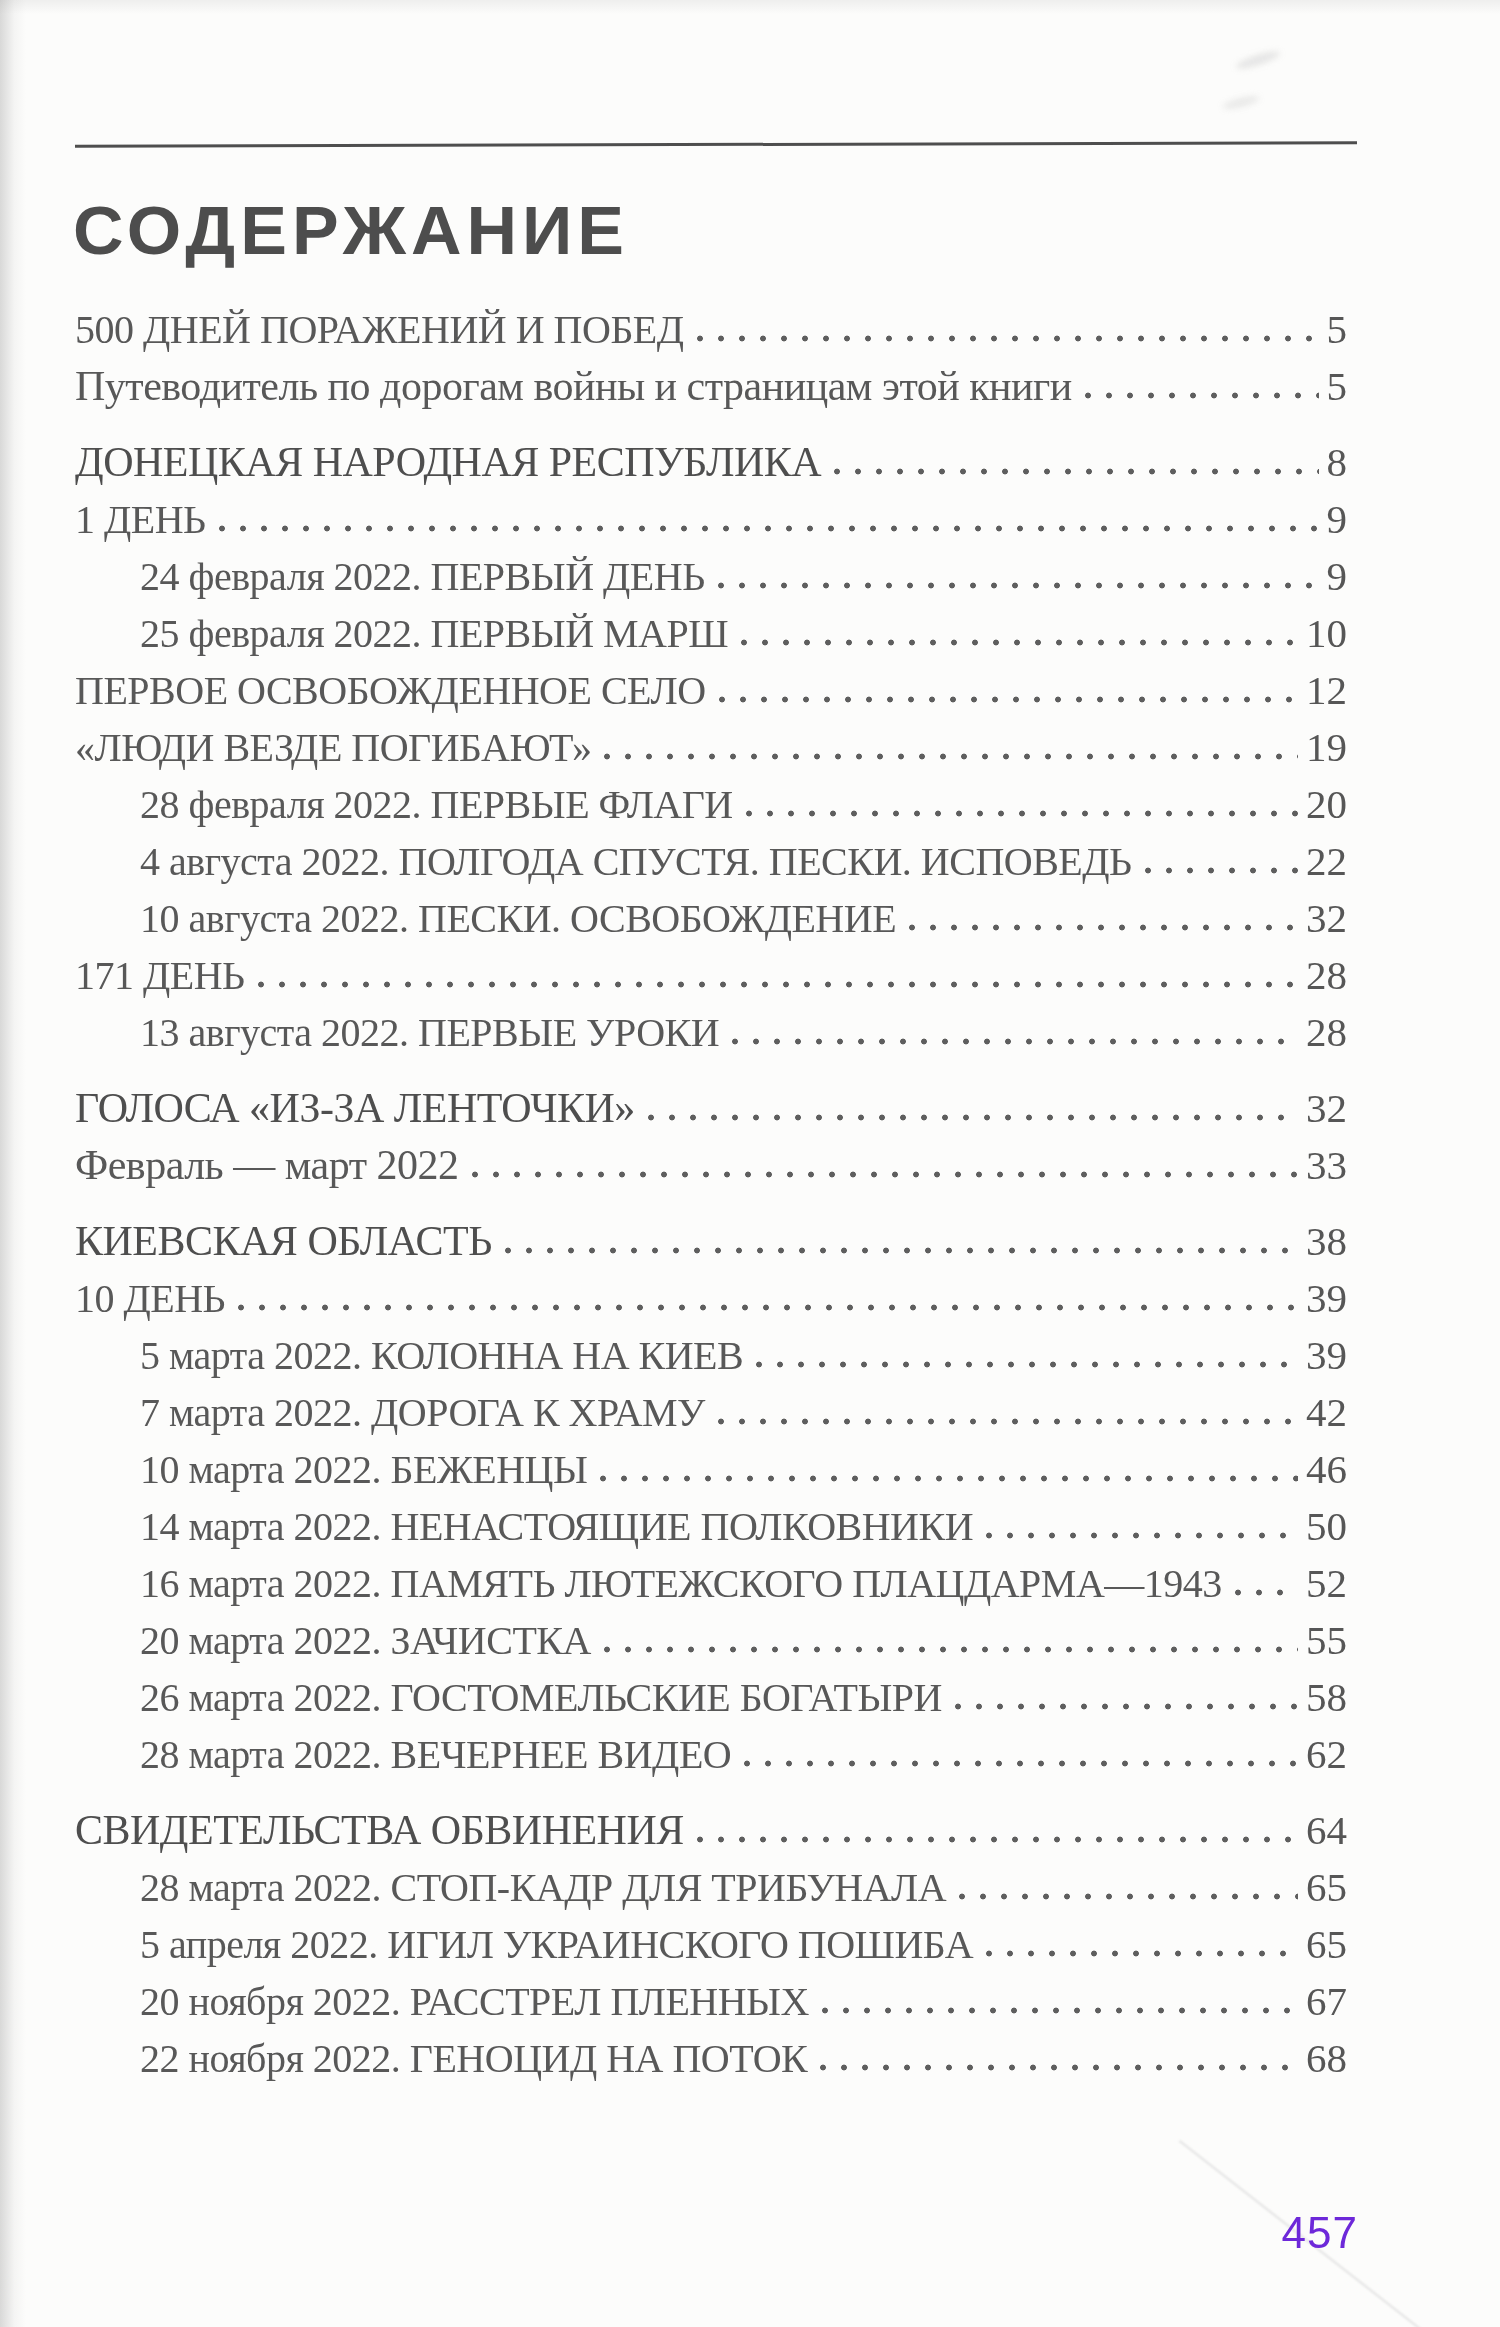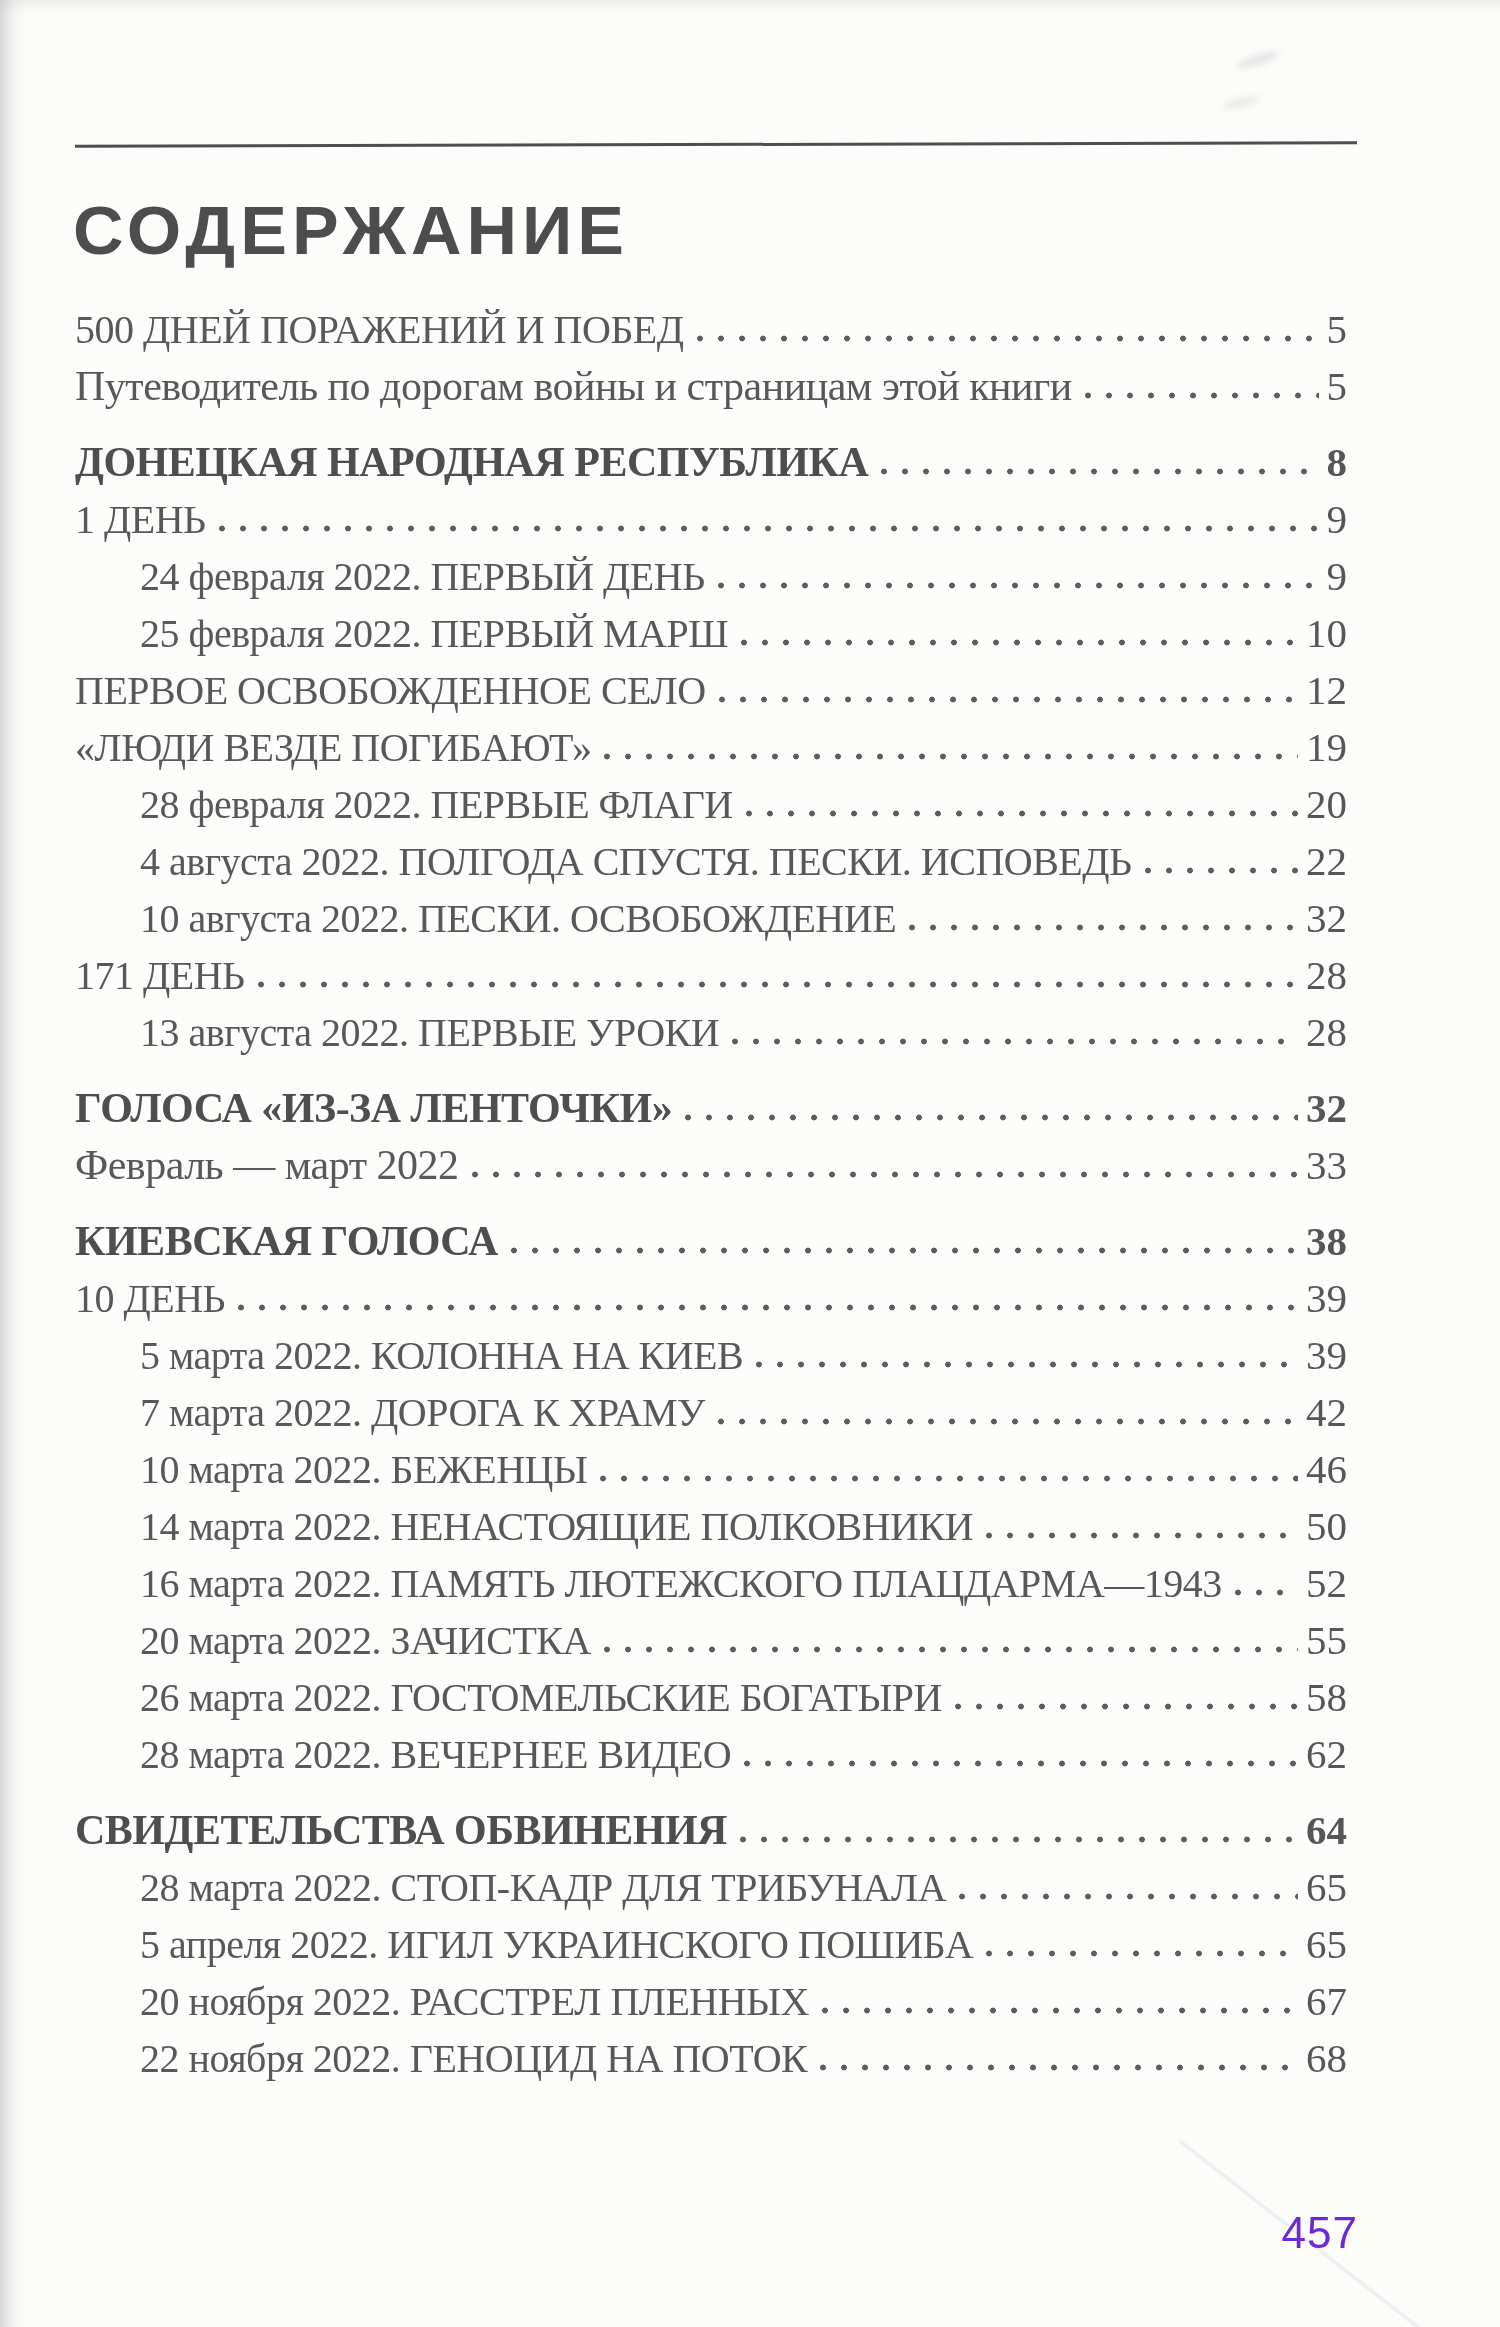--- a/index.html
+++ b/index.html
@@ -101,21 +101,21 @@
   }
   .toc-row.gap { margin-top: 19px; }
   .toc-row.indent .label { padding-left: 65px; }
 
   .label {
     flex: 0 1 auto;
     letter-spacing: -0.5px;
     text-align: right;
   }
   .toc-row.bold {
-    font-weight: 700;
+    font-weight: 400;
     color: #4e4e4e;
     font-size: 42px;
   }
   .toc-row.plain {
     font-size: 42px;
   }
 
   .leader {
     flex: 1 1 auto;
     min-width: 24px;
@@ -228,21 +228,21 @@
     <span class="label">ГОЛОСА «ИЗ-ЗА ЛЕНТОЧКИ»</span>
     <span class="leader"></span>
     <span class="pagenum">32</span>
   </div>
     <div class="toc-row plain">
     <span class="label">Февраль — март 2022</span>
     <span class="leader"></span>
     <span class="pagenum">33</span>
   </div>
     <div class="toc-row bold gap">
-    <span class="label">КИЕВСКАЯ ГОЛОСА</span>
+    <span class="label">КИЕВСКАЯ ОБЛАСТЬ</span>
     <span class="leader"></span>
     <span class="pagenum">38</span>
   </div>
     <div class="toc-row">
     <span class="label">10 ДЕНЬ</span>
     <span class="leader"></span>
     <span class="pagenum">39</span>
   </div>
     <div class="toc-row indent">
     <span class="label">5 марта 2022. КОЛОННА НА КИЕВ</span>

